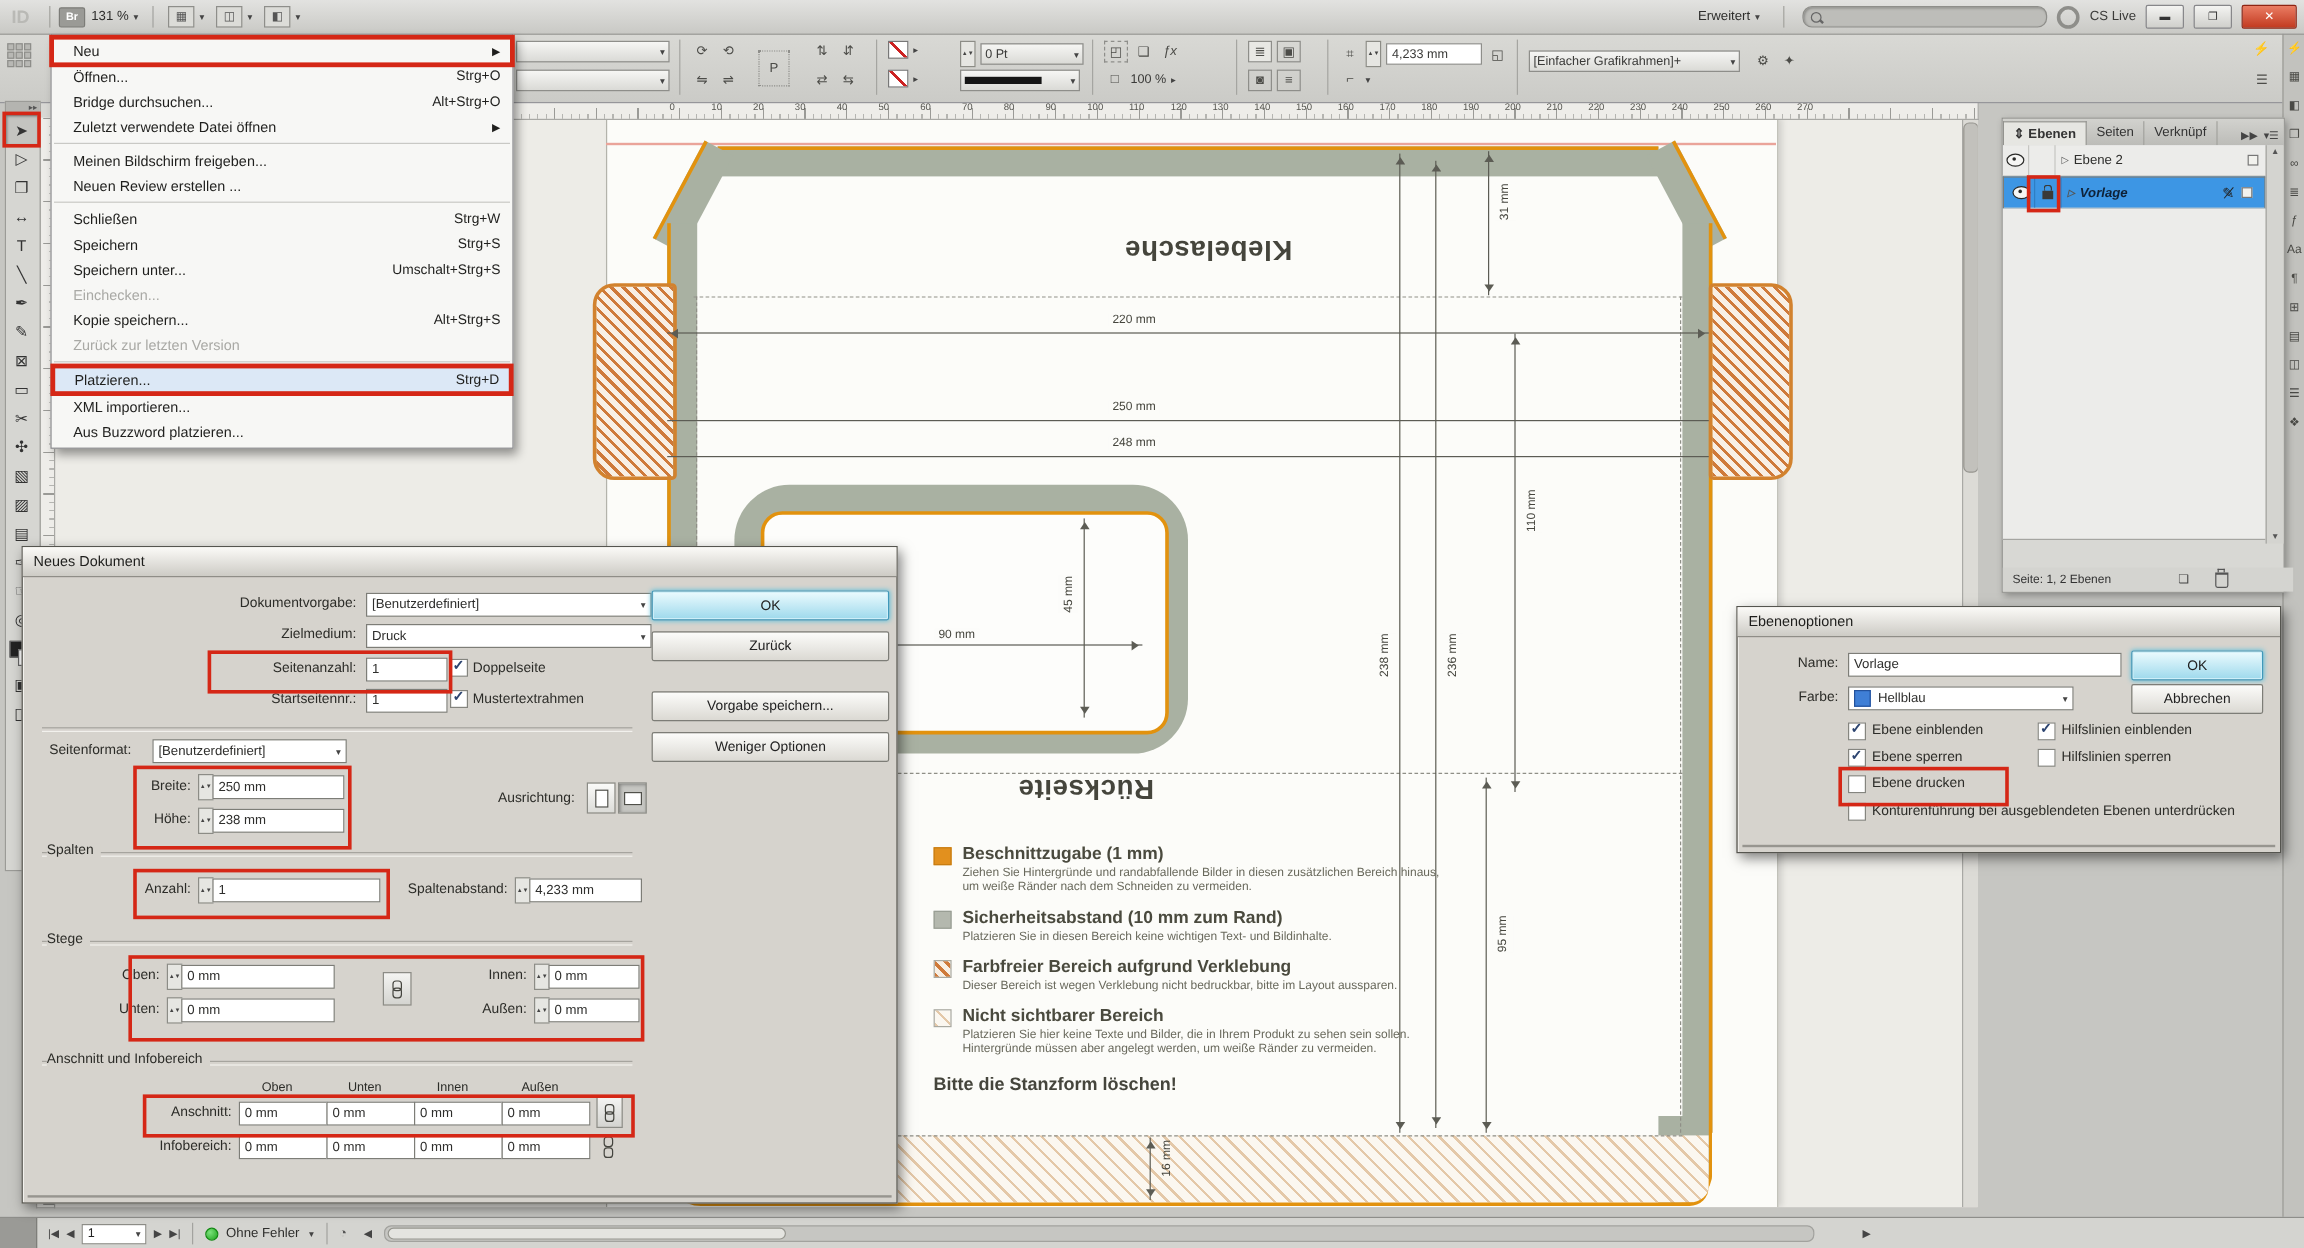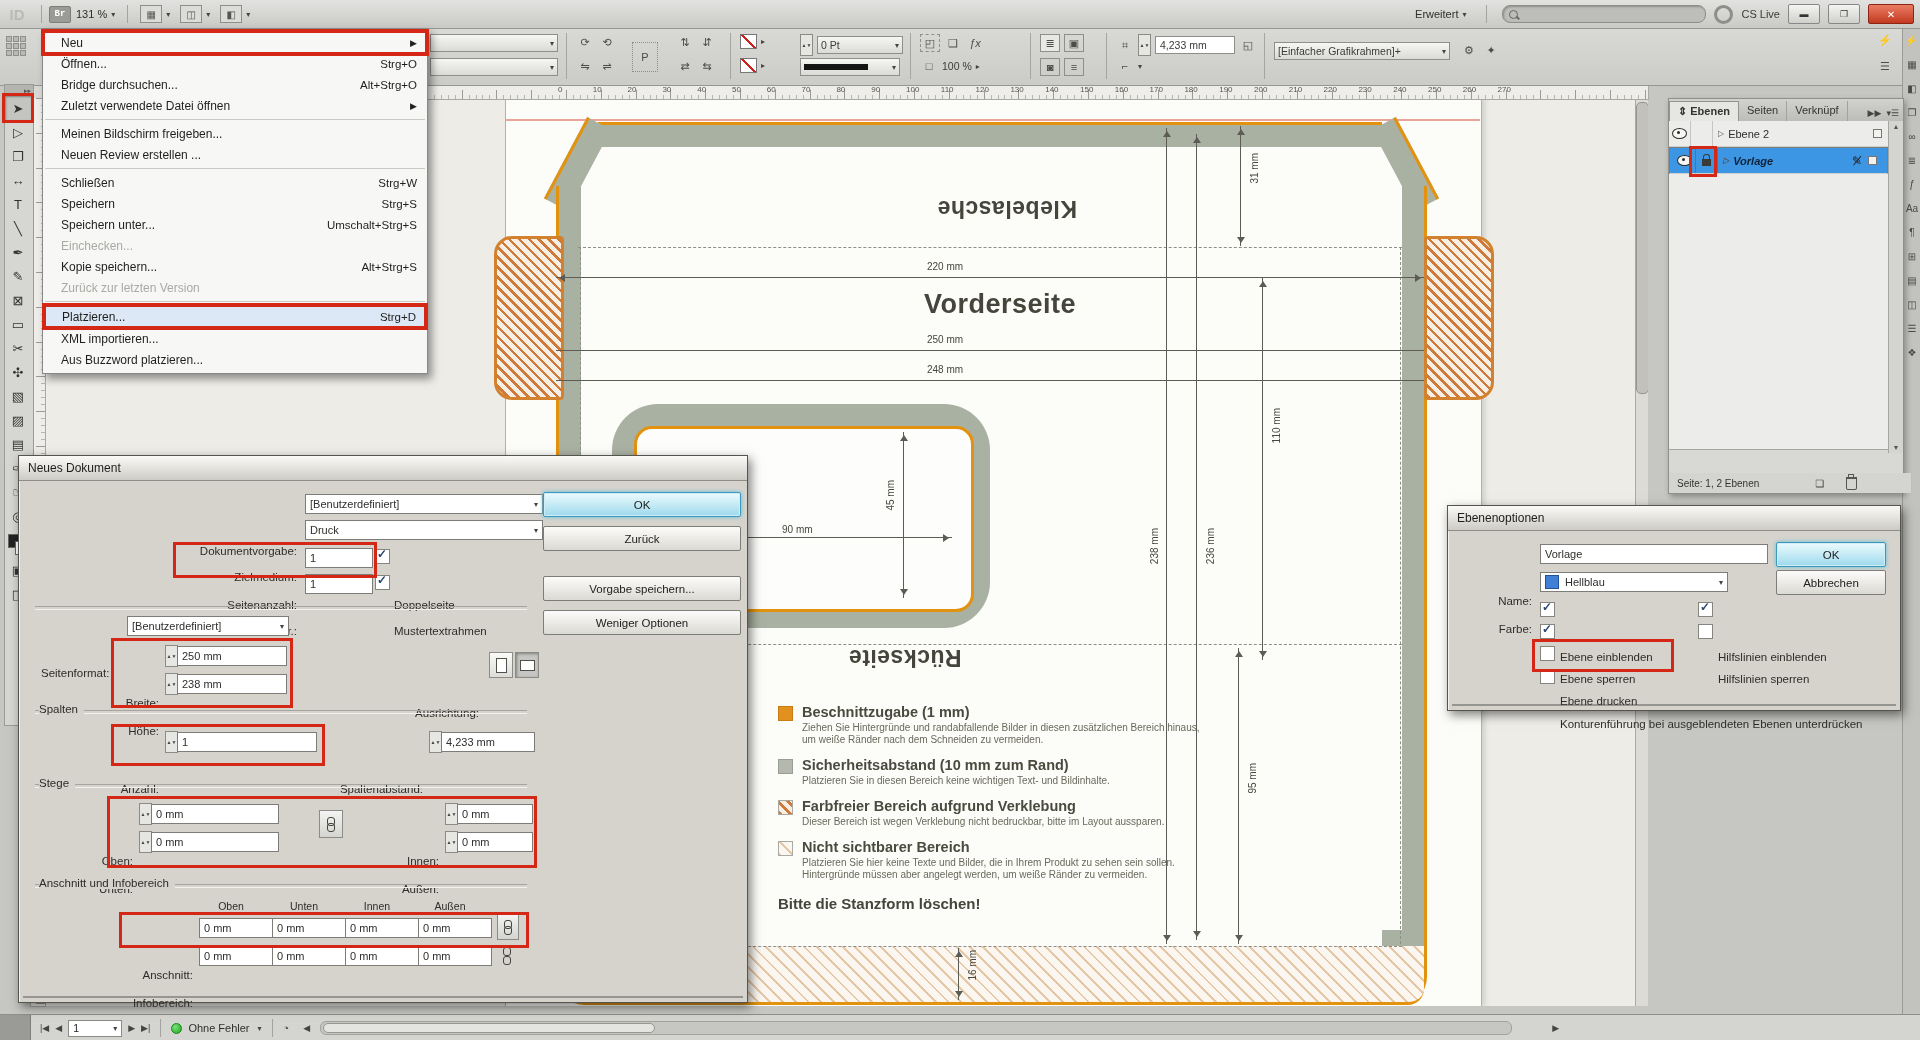--- a/index.html
+++ b/index.html
@@ -8,21 +8,21 @@
   .abs{position:absolute;}
   
   #menubar{position:absolute;left:0;top:0;width:1920px;height:28px;
     background:linear-gradient(#e2e2e0,#c9c9c5);border-bottom:1px solid #979793;
     display:flex;align-items:center;z-index:40;}
   #logo{width:34px;text-align:center;font-weight:bold;font-size:15px;color:#b9b9b5;}
   .mi{padding:4px 9px;font-size:12px;color:#2d2d2b;border:1px solid transparent;cursor:default;}
   .mi.active{background:#c2c2be;border:1px solid #8e8e8a;box-shadow:inset 1px 1px 2px rgba(0,0,0,.2);}
   .tb-sep{width:1px;height:18px;background:#a3a39f;margin:0 7px;}
   #br-badge{width:20px;height:15px;background:#9a9a96;border:1px solid #7c7c78;color:#fff;
-    font-size:9px;font-weight:bold;display:flex;align-items:center;justify-content:center;border-radius:2px;font-family:Liberation Mono, monospace;}
+    font-size:9px;font-weight:bold;display:flex;align-items:center;justify-content:center;border-radius:2px;}
   .ddl{display:flex;align-items:center;gap:4px;padding:2px 5px;font-size:11px;}
   .caret{font-size:8px;color:#444;}
   .icon-dd{width:20px;height:16px;border:1px solid #8e8e8a;background:#dcdcd8;display:flex;
     align-items:center;justify-content:center;font-size:10px;color:#555;}
   #mb-right{margin-left:auto;display:flex;align-items:center;gap:8px;padding-right:6px;}
   #searchbox{width:190px;height:16px;border-radius:8px;background:#bdbdb9;
     border:1px solid #8e8e8a;box-shadow:inset 1px 1px 2px rgba(0,0,0,.25);display:flex;align-items:center;padding:0 6px;}
   .mag{width:7px;height:7px;border:1.5px solid #666;border-radius:50%;position:relative;}
   .mag::after{content:"";position:absolute;left:6px;top:6px;width:4px;height:1.5px;background:#666;transform:rotate(45deg);}
   .cs-circle{width:13px;height:13px;border:3px solid #8e8e8a;border-radius:50%;}
@@ -96,21 +96,21 @@
   .lg-desc{font-size:10px;color:#69695c;line-height:12px;max-width:398px;margin-top:2px;}
   #doc-note{font-size:15px;font-weight:bold;color:#45453c;margin-top:14px;}
   #doc-vscroll{position:absolute;left:1591px;top:0;width:13px;height:908px;background:#dcdbd6;border-left:1px solid #a9a9a5;}
   #doc-vthumb{position:absolute;left:1592px;top:4px;width:11px;height:290px;background:#c2c1bc;border:1px solid #96958f;border-radius:5px;}
   
   .dlg{position:absolute;background:#d6d3cd;border:1px solid #55554f;
     box-shadow:3px 4px 10px rgba(0,0,0,.5), inset 1px 1px 0 #f3f2ee;z-index:20;}
   .dlg-title{height:24px;background:linear-gradient(#fbfaf7,#cdcbc5);border-bottom:1px solid #8f8d87;
     display:flex;align-items:center;padding-left:9px;font-size:12px;color:#1e1e1c;}
   .dlg-body{position:absolute;left:4px;right:4px;bottom:4px;border:1px solid #97958f;box-shadow:inset 1px 1px 0 #eeede9;}
-  .lbl{position:absolute;font-size:11.5px;color:#2c2c28;text-align:right;margin-top:48px;}
+  .lbl{position:absolute;font-size:11.5px;color:#2c2c28;text-align:right;}
   .lbl-l{text-align:left;}
   .inp{position:absolute;background:#fff;border:1px solid #7d7d77;height:18px;font-size:11px;
     display:flex;align-items:center;padding:0 4px;}
   .sel{position:absolute;background:#fff;border:1px solid #7d7d77;height:18px;font-size:11px;
     display:flex;align-items:center;padding:0 4px;}
   .sel .caret, .inp .caret{margin-left:auto;}
   .spin{position:absolute;width:11px;height:20px;border:1px solid #8c8c86;background:#e6e6e2;
     display:flex;flex-direction:column;align-items:center;justify-content:center;font-size:5px;line-height:5px;color:#444;}
   .btn{position:absolute;height:23px;border:1px solid #7d7d77;border-radius:2px;
     background:linear-gradient(#fcfcfa,#dbd9d3);display:flex;align-items:center;justify-content:center;
@@ -217,21 +217,20 @@
     <div class="abs dashh" style="left:534px;top:546px;width:824px;"></div>
     <div class="abs dashh" style="left:534px;top:848px;width:824px;"></div>
     <div class="abs dashv" style="left:536px;top:149px;height:697px;"></div>
     <div class="ab dashv abs" style="left:1356px;top:149px;height:697px;"></div>
 
     <div class="abs solidh arrh" style="left:512px;top:179px;width:868px;"></div>
     <div class="abs solidh" style="left:512px;top:252px;width:868px;"></div>
     <div class="abs solidh" style="left:512px;top:282px;width:868px;"></div>
 
     <div class="doc-title flip" style="left:823px;top:97px;width:280px;font-size:23px;">Klebelasche</div>
-    <div class="doc-title" style="left:816px;top:191px;width:280px;font-size:27px;">Vorderseite</div>
     <div class="doc-title flip" style="left:721px;top:546px;width:280px;font-size:23px;">Rückseite</div>
 
     <div class="dim" style="left:880px;top:163px;">220 mm</div>
     <div class="dim" style="left:880px;top:236px;">250 mm</div>
     <div class="dim" style="left:880px;top:266px;">248 mm</div>
 
     <div class="abs solidh arrh" style="left:616px;top:439px;width:292px;"></div>
     <div class="dim" style="left:735px;top:426px;">90 mm</div>
     <div class="abs dimline-v arrv" style="left:859px;top:334px;height:166px;"></div>
     <div class="dim dim-v" style="left:838px;top:382px;">45 mm</div>

